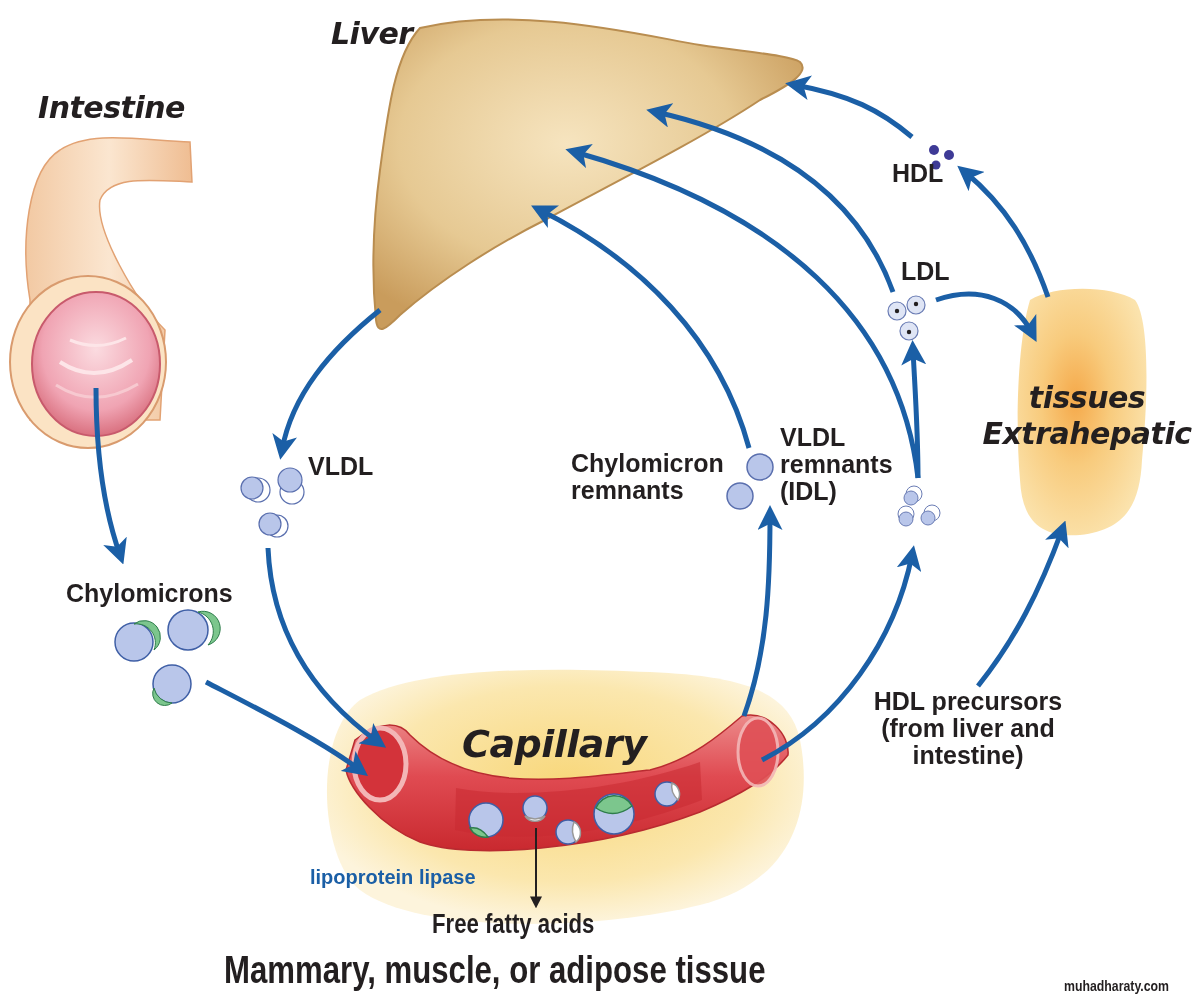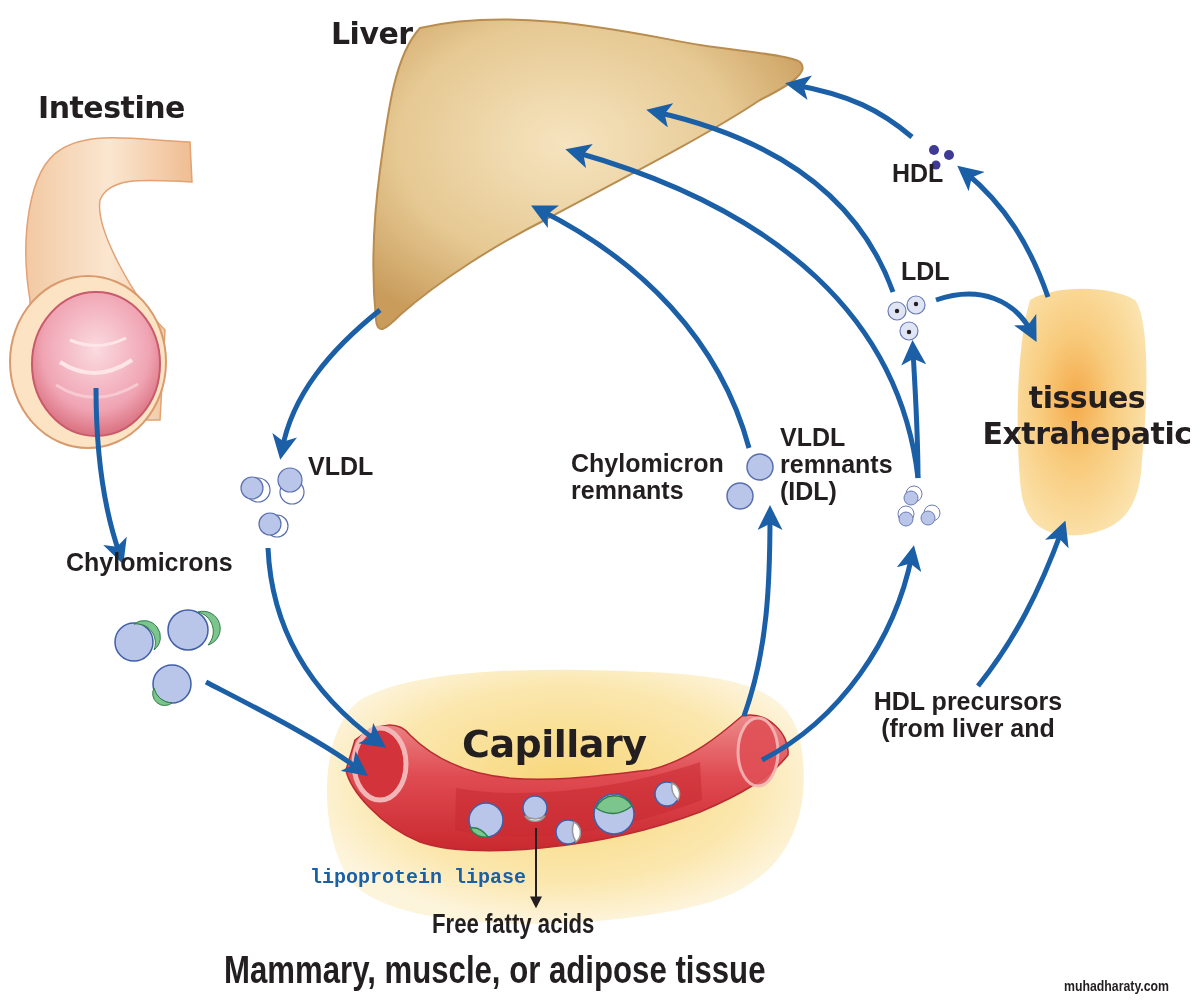--- a/index.html
+++ b/index.html
@@ -1,22 +1,22 @@
 <!DOCTYPE html>
 <html><head>
 <meta charset="utf-8">
 <style>
   html, body { margin: 0; padding: 0; background: #ffffff; }
   body { width: 1203px; height: 1000px; position: relative; overflow: hidden; font-family: "DejaVu Sans", sans-serif; }
   #stage { position: absolute; left: 0; top: 0; width: 1203px; height: 1000px; }
   .lbl { position: absolute; color: #231f20; font-weight: bold; line-height: 1.08; white-space: nowrap; }
-  .title { font-family: "DejaVu Sans", sans-serif; font-weight: bold; letter-spacing: -0.5px; }
+  .title { font-family: "DejaVu Sans", sans-serif; font-weight: bold; letter-spacing: -0.5px; font-style: italic; }
   .body-lbl { font-family: "Liberation Sans", sans-serif; font-weight: bold; font-size: 25px; }
   .center { text-align: center; }
-  .blue { color: #1b5fa6; font-family: Liberation Mono, monospace; }
+  .blue { color: #1b5fa6; }
   .cond { font-family: "Liberation Sans", sans-serif; font-weight: bold; transform: scaleX(0.82); transform-origin: left top; }
 </style>
 </head>
 <body>
 
 <div id="stage">
 <svg width="1203" height="1000" viewBox="0 0 1203 1000" xmlns="http://www.w3.org/2000/svg">
   <defs>
     <radialGradient id="gLiver" cx="45%" cy="40%" r="65%">
       <stop offset="0%" stop-color="#f6e4bf"></stop>
@@ -187,27 +187,28 @@
 <div class="lbl body-lbl" style="left:571px; top:450px;">
   <div>Chylomicron</div>
   <div>remnants</div>
 </div>
 <div class="lbl body-lbl" style="left:780px; top:424px;">
   <div>VLDL</div>
   <div>remnants</div>
   <div>(IDL)</div>
 </div>
 
-<div class="lbl body-lbl" style="left:66px; top:549px;text-align:center;">Chylomicrons</div>
+<div class="lbl body-lbl" style="left:66px; top:580px;text-align:center;">Chylomicrons</div>
 
 <div class="lbl title" style="left:462px; top:724px; font-size:38px;">Capillary</div>
 
 <div class="lbl body-lbl center" style="left:848px; top:688px; width:240px;">
   <div>HDL precursors</div>
   <div>(from liver and</div>
+  <div>intestine)</div>
 </div>
 
 <div class="lbl body-lbl blue" style="left:310px; top:867px; font-size:20px;">lipoprotein lipase</div>
 <div class="lbl cond" style="left:432px; top:910px; font-size:27px;">Free fatty acids</div>
 
 <div class="lbl cond" style="left:224px; top:950px; font-size:38px;">Mammary, muscle, or adipose tissue</div>
 
 <div class="lbl cond" style="left:1064px; top:978px; font-size:15px; font-weight:bold;">muhadharaty.com</div>
 </div>
 

